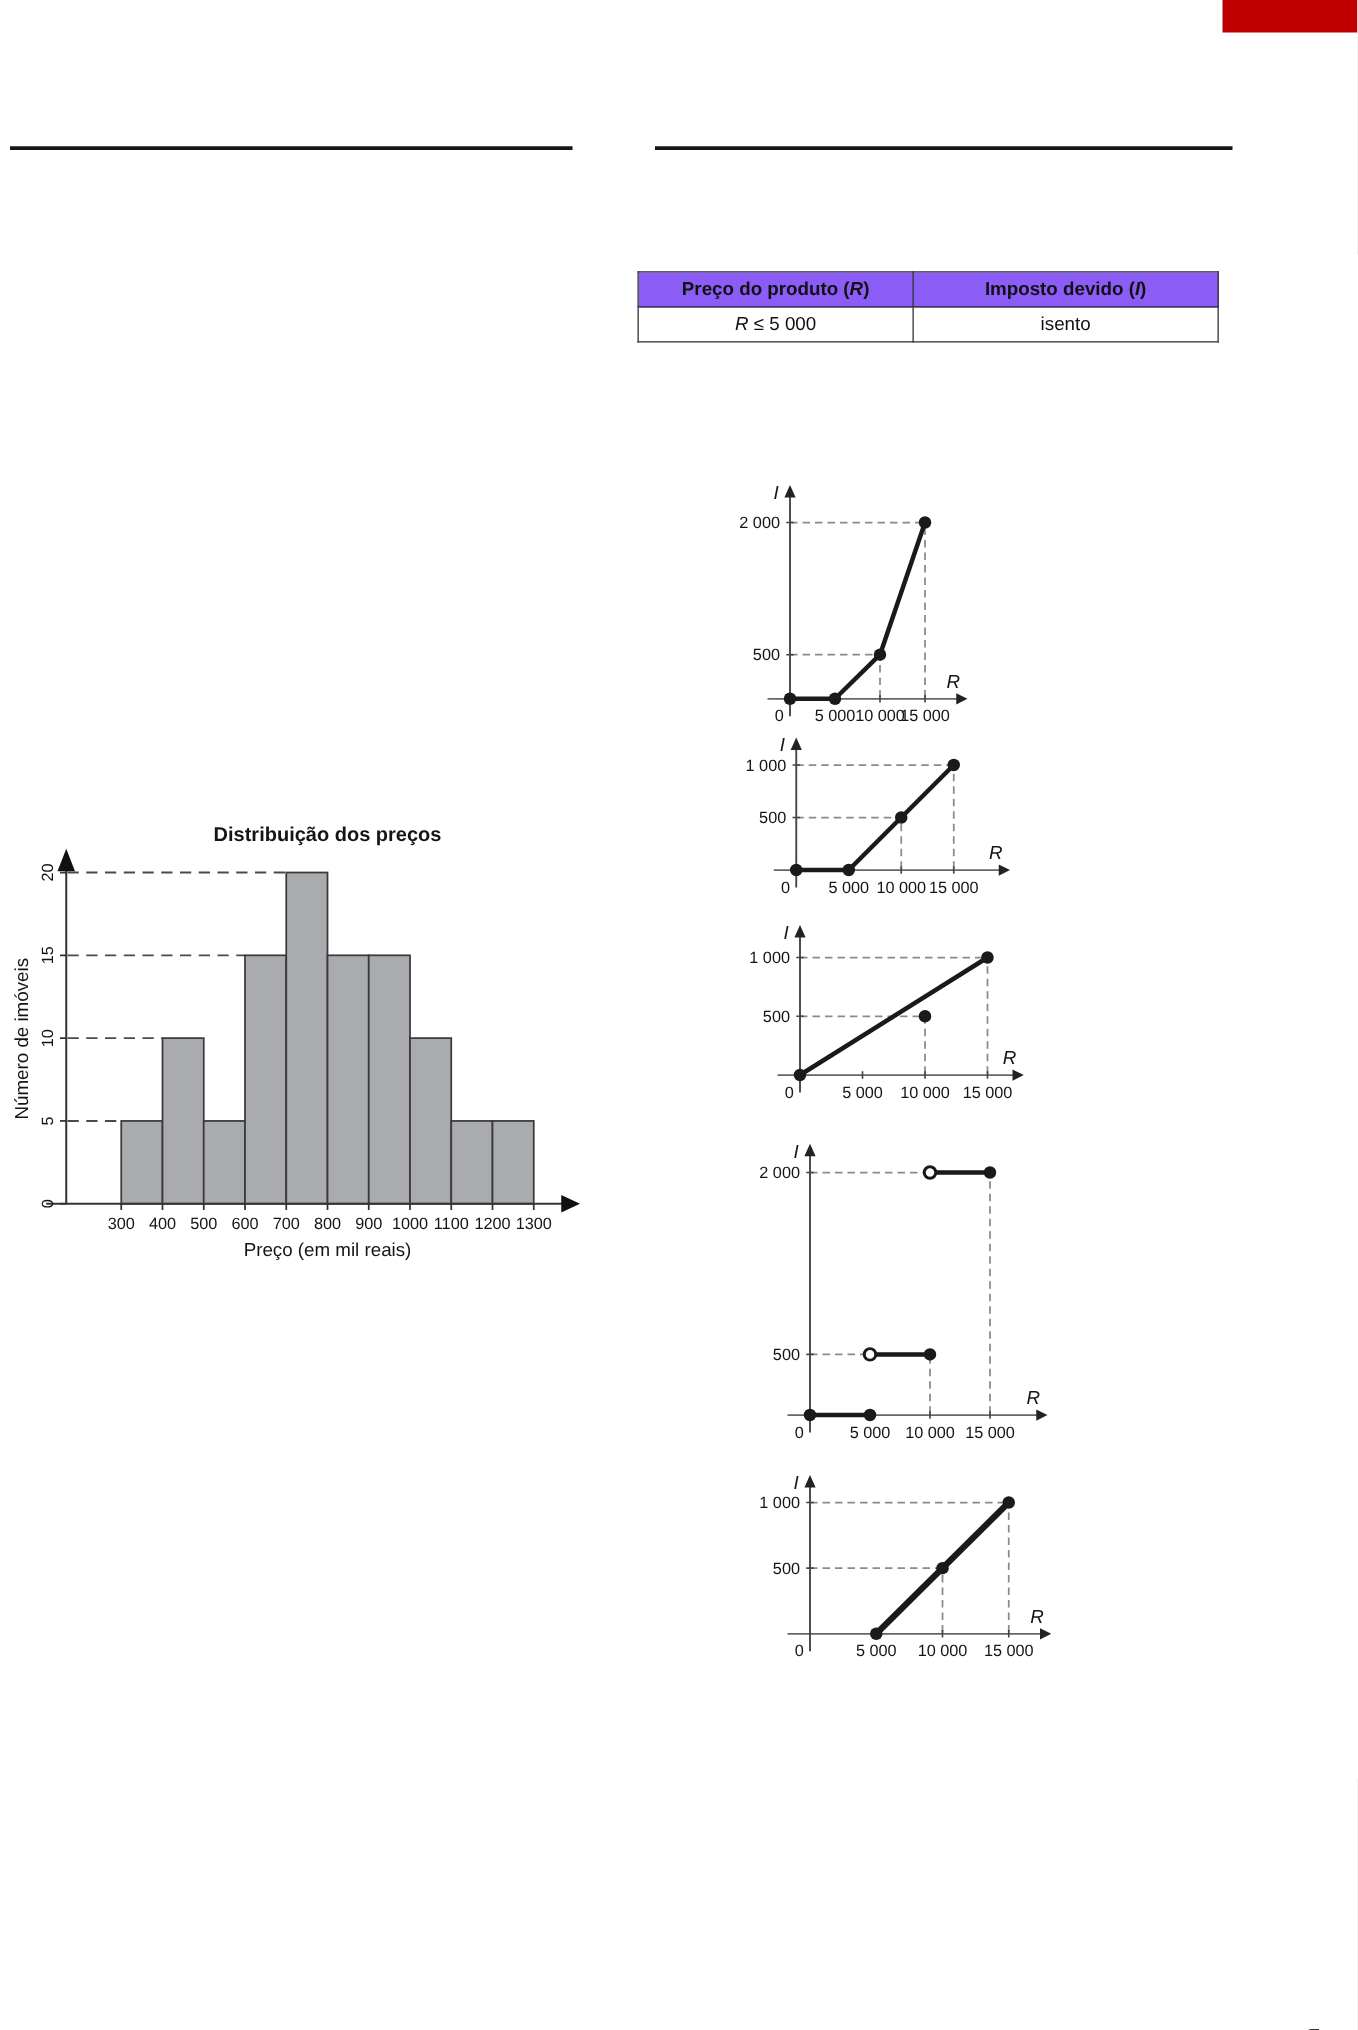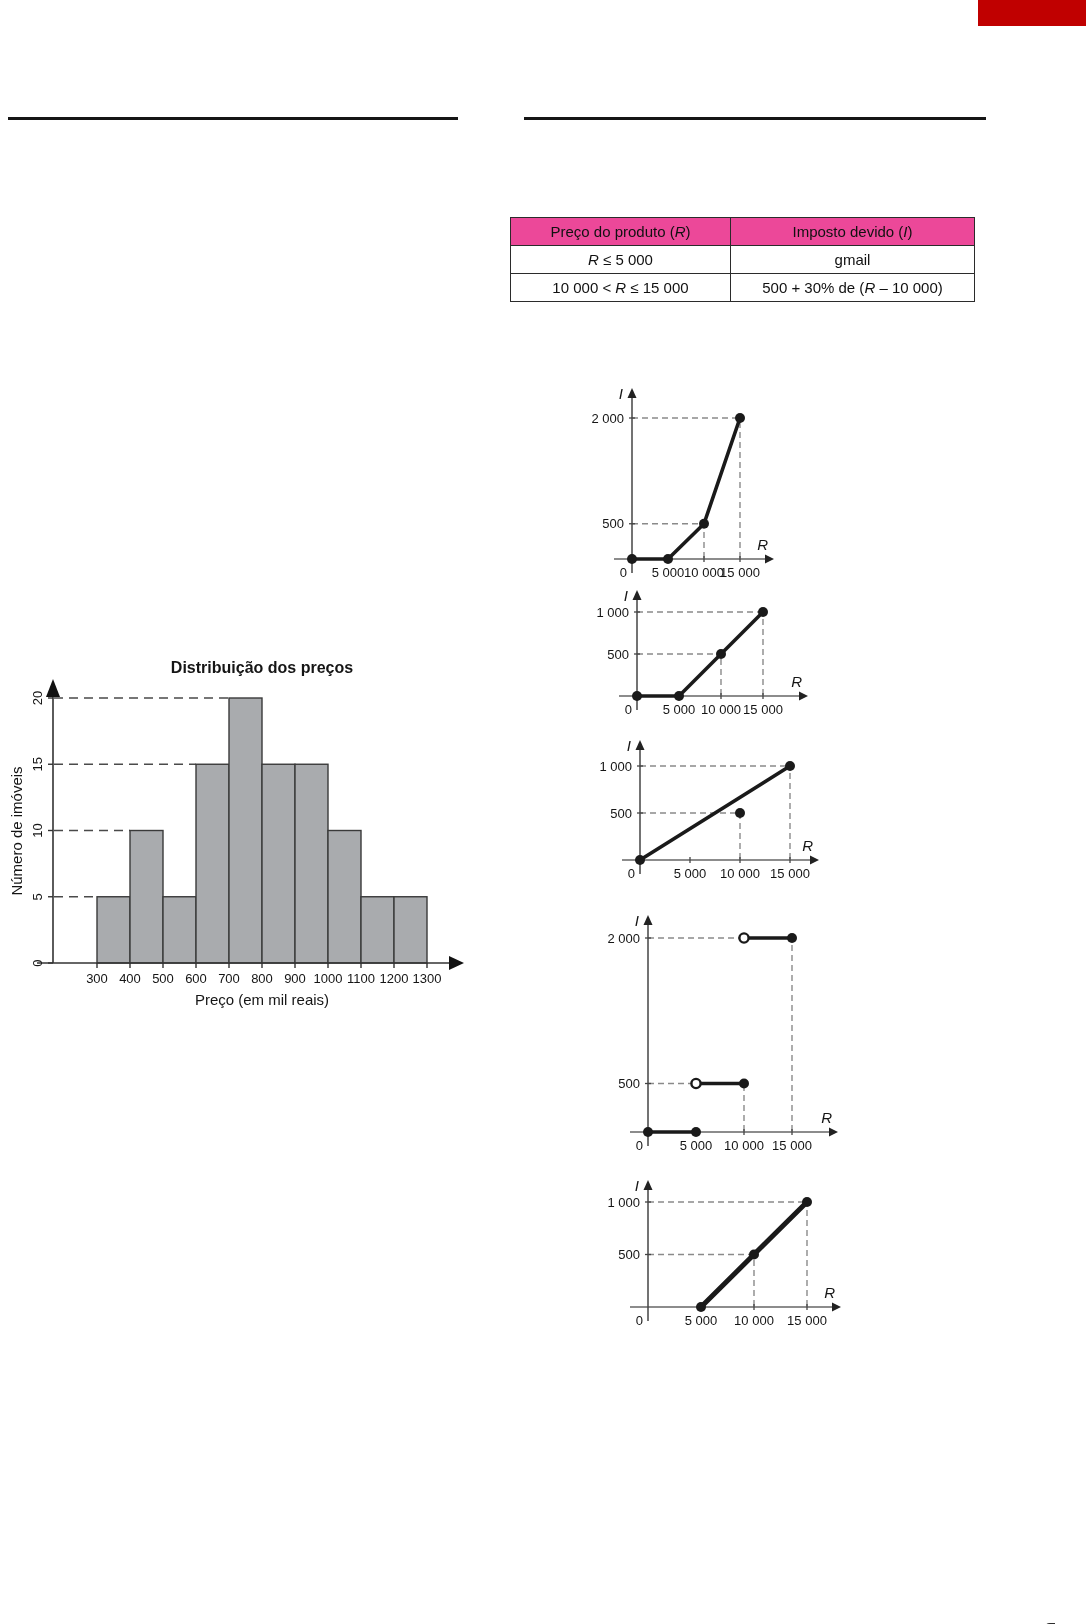--- a/index.html
+++ b/index.html
@@ -3,21 +3,21 @@
 <meta charset="utf-8">
 <style>
   html,body{margin:0;padding:0;background:#e8e8e8;}
   .page{position:relative;width:1086px;height:1624px;background:#ffffff;
         font-family:"Liberation Sans",sans-serif;overflow:hidden;margin:0 auto;}
   .abs{position:absolute;}
   .rule{position:absolute;height:3px;background:#161616;}
   .corner-tab{position:absolute;top:0;height:26px;}
   table.tax{border-collapse:collapse;font-size:15px;color:#111;}
   .tax th,.tax td{border:1.7px solid #2b2b2b;text-align:center;padding:1px 8px;height:25px;}
-  .tax th{background:#ec4899;font-weight:normal;margin-left:12px;}
+  .tax th{background:#8b5cf6;font-weight:bold;margin-left:12px;}
   .tax i{font-style:italic;}
   .chart{position:absolute;}
   svg text{fill:#151515;font-family:"Liberation Sans",sans-serif;}
   .tk{font-size:13px;}
   .axl{font-size:15px;font-style:italic;}
   .ttl{font-size:16px;font-weight:bold;}
   .lbl{font-size:15px;}
   .license{position:absolute;right:26px;bottom:2px;transform-origin:100% 100%;
            transform:rotate(-90deg);font-weight:bold;font-size:17px;color:#2e2e2e;
            white-space:nowrap;}
@@ -35,25 +35,21 @@
   <table class="tax abs" style="left:510px;top:217px;">
     <thead>
       <tr>
         <th style="width:203px;">Preço do produto (<i>R</i>)</th>
         <th style="width:227px;">Imposto devido (<i>I</i>)</th>
       </tr>
     </thead>
     <tbody>
       <tr>
         <td><i>R</i> ≤ 5 000</td>
-        <td>gmail</td>
-      </tr>
-      <tr>
-        <td>10 000 &lt; <i>R</i> ≤ 15 000</td>
-        <td>500 + 30% de (<i>R</i> – 10 000)</td>
+        <td>isento</td>
       </tr>
     </tbody>
   </table>
 
   <div class="chart" style="left:8px;top:653px;width:460px;height:368px;"><svg width="460" height="368" viewBox="0 0 460 368">
         <line x1="46" y1="243.75" x2="89" y2="243.75" stroke="#4a4a4a" stroke-width="1.5" stroke-dasharray="9 6"></line>
         <line x1="46" y1="177.5" x2="122" y2="177.5" stroke="#4a4a4a" stroke-width="1.5" stroke-dasharray="9 6"></line>
         <line x1="46" y1="111.25" x2="188" y2="111.25" stroke="#4a4a4a" stroke-width="1.5" stroke-dasharray="9 6"></line>
         <line x1="46" y1="45" x2="221" y2="45" stroke="#4a4a4a" stroke-width="1.5" stroke-dasharray="9 6"></line>
         <rect x="89" y="243.75" width="33" height="66.25" fill="#a9abae" stroke="#3a3a3a" stroke-width="1.4"></rect>

